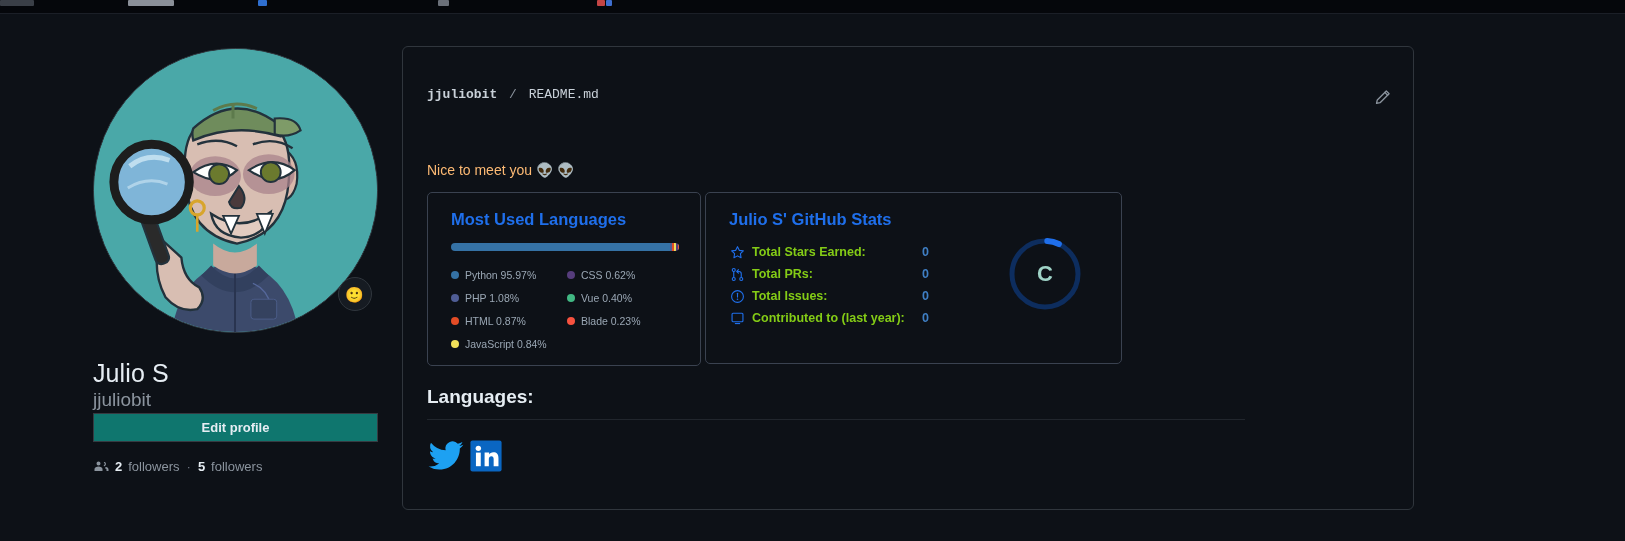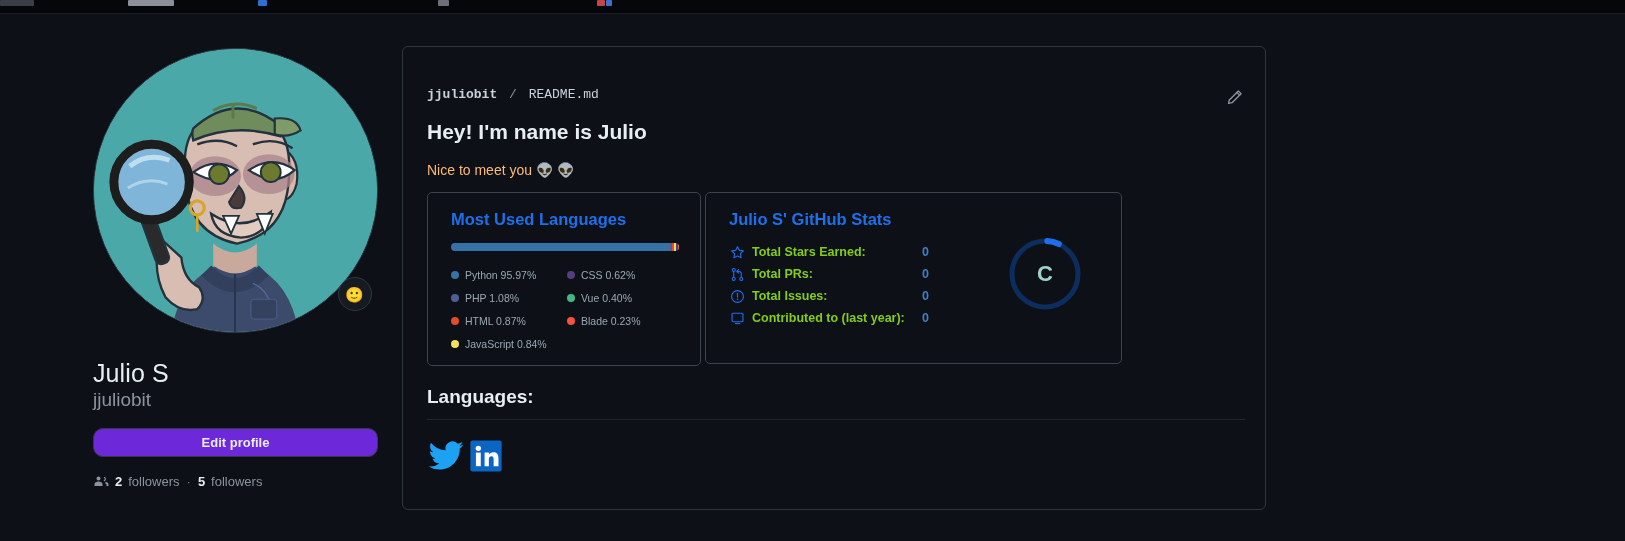--- a/index.html
+++ b/index.html
@@ -31,42 +31,42 @@
   .status-badge {
     position: absolute; right: 6px; bottom: 22px;
     width: 34px; height: 34px; border-radius: 50%;
     background: #161b22; border: 1px solid #30363d;
     display: flex; align-items: center; justify-content: center;
     font-size: 15px; line-height: 1;
   }
   .name { margin-top: 26px; font-size: 25px; font-weight: normal; color: #e6edf3; letter-spacing: .1px; }
   .login { margin-top: 1px; font-size: 19px; color: #8b949e; font-weight: 300; }
   .edit-profile {
-    margin-top: 17px; width: 285px; height: 29px;
-    background: #6d28d9; border: 1px solid #363b42; border-radius: 10px;
+    margin-top: 2px; width: 285px; height: 29px;
+    background: #0f766e; border: 1px solid #363b42; border-radius: 0;
     color: #e6edf3; font-size: 13px; font-weight: bold;
     display: flex; align-items: center; justify-content: center;
     cursor: pointer;
   }
   .meta-row {
     margin-top: 16px; display: flex; align-items: center; gap: 6px;
     font-size: 13px; color: #8b949e;
   }
   .meta-row b { color: #e6edf3; font-weight: bold; }
   .meta-row .sep { color: #6e7681; margin: 0 1px; }
   .loc-row {
     margin-top: 17px; display: flex; align-items: center; gap: 7px;
     font-size: 13px; color: #8b949e;
   }
   .icon-sv { display: inline-flex; align-items: center; }
 
   
   .readme {
     position: absolute; left: 402px; top: 31px;
-    width: 864px; height: 464px;
+    width: 1012px; height: 464px;
     background: #0d1117;
     border: 1px solid #30363d; border-radius: 6px;
   }
   .readme-head {
     position: absolute; left: 24px; top: 40px;
     font-family: "Liberation Mono", monospace; font-size: 13px;
   }
   .readme-head .owner { color: #c9d1d9; font-weight: bold; }
   .readme-head .slash { color: #8b949e; margin: 0 4px; }
   .readme-head .file { color: #c9d1d9; }
@@ -239,21 +239,20 @@
       <span class="file">README.md</span>
     </div>
 
     <span class="pencil">
       <svg width="17" height="17" viewBox="0 0 16 16" fill="none" stroke="#8b949e" stroke-width="1.25" stroke-linecap="round" stroke-linejoin="round">
         <path d="M11.6 1.8l2.6 2.6-8.5 8.5-3.3.7.7-3.3z"></path>
         <path d="M10.2 3.2l2.6 2.6"></path>
       </svg>
     </span>
 
-    <div class="h1">Hey! I'm name is Julio</div>
 
     <div class="lead">
       <span>Nice to meet you</span>
       <span class="emo">👽 👽</span>
     </div>
 
     <div class="cards">
 
       <div class="card card-lang">
         <div class="card-title">Most Used Languages</div>

